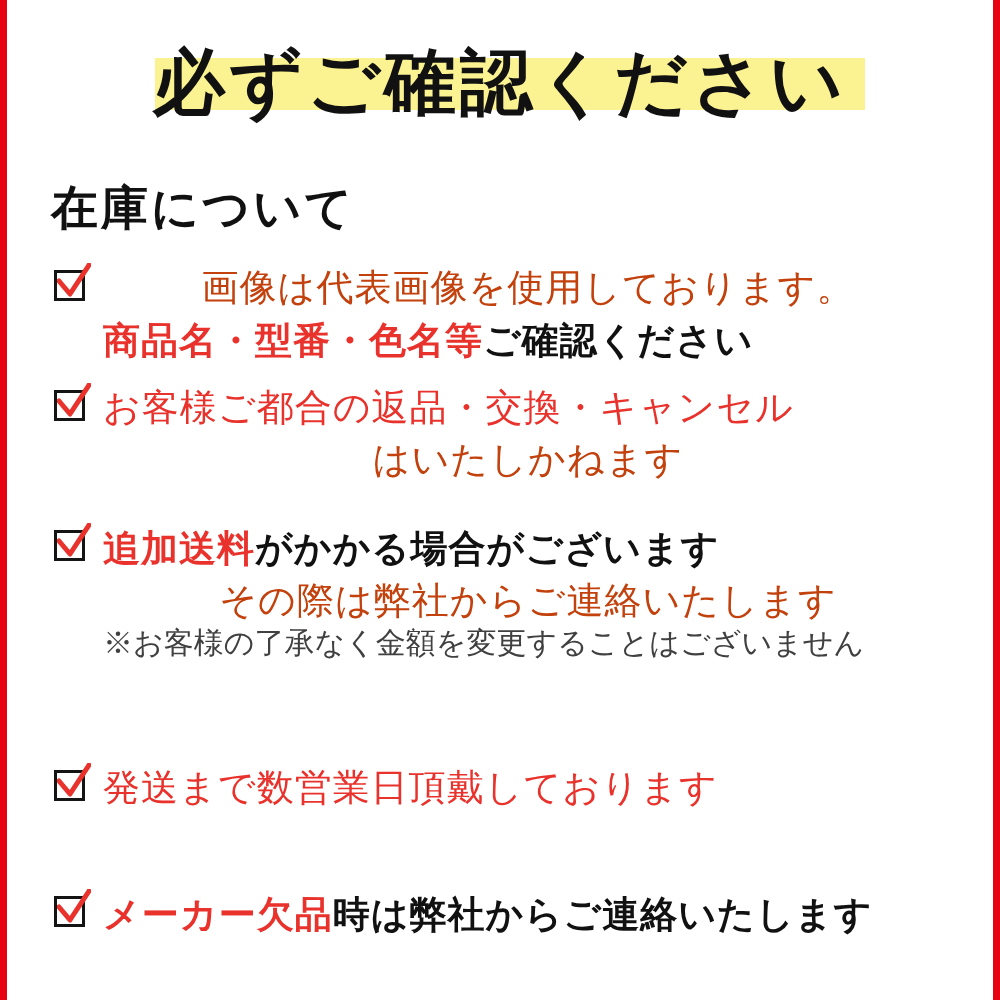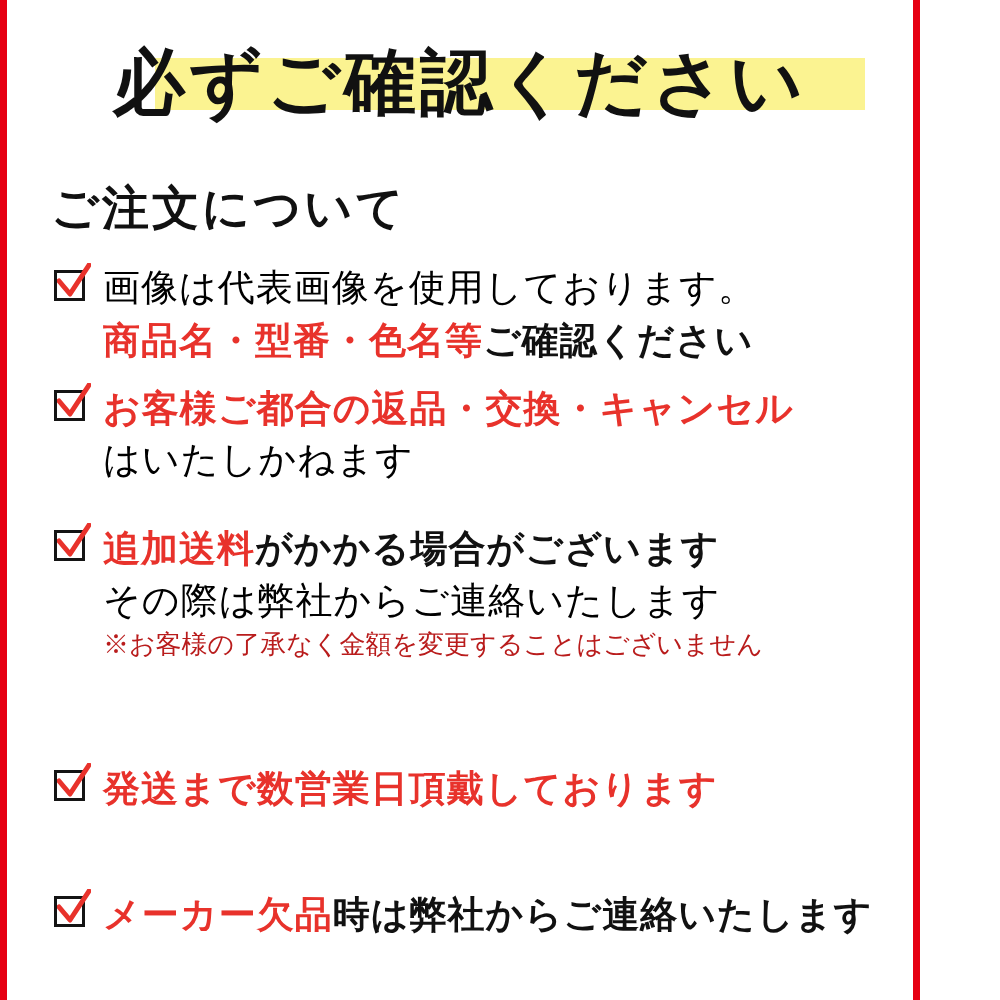--- a/index.html
+++ b/index.html
@@ -9,21 +9,21 @@
   body {
     width: 1000px;
     height: 1000px;
     background: #ffffff;
     font-family: "Liberation Serif", "DejaVu Serif", serif;
     overflow: hidden;
     position: relative;
   }
   .page {
     position: relative;
-    width: 920px;
+    width: 1000px;
     height: 1000px;
     box-sizing: border-box;
     border-left: 7px solid #e60012;
     border-right: 7px solid #e60012;
     background: #ffffff;
   }
   .inner {
     position: absolute;
     left: 0;
     top: 0;
@@ -114,60 +114,61 @@
   .line {
     font-family: "DejaVu Serif", "Liberation Serif", serif;
     font-size: 37px;
     line-height: 52px;
     letter-spacing: 1px;
     color: #111111;
     white-space: nowrap;
   }
   .line.red {
     color: #e8322b;
-    font-weight: bold;
+    font-weight: normal;
   }
   .line.bold-black {
-    color: #000000;
+    color: #c2410c;
+    text-align: center;
   }
   .mix .red-part {
     color: #e8322b;
     font-weight: bold;
   }
   .mix .black-part {
     color: #111111;
     font-weight: bold;
   }
   .note {
-    font-family: Liberation Serif, serif;
-    font-size: 26px;
+    font-family: Liberation Mono, monospace;
+    font-size: 30px;
     line-height: 36px;
     letter-spacing: 0px;
-    color: #b91c1c;
+    color: #404040;
     white-space: nowrap;
   }
 
   #item-1 { top: 262px; }
   #item-2 { top: 382px; }
   #item-3 { top: 522px; }
   #item-4 { top: 762px; }
   #item-5 { top: 888px; }
 </style>
 </head>
 <body>
 
 <div class="page">
   <div class="inner">
 
     <div class="title-wrap">
       <div class="title-highlight"></div>
       <div class="title-text">必ずご確認ください</div>
     </div>
 
-    <div class="section-heading" id="heading-order">ご注文について</div>
+    <div class="section-heading" id="heading-order">在庫について</div>
 
     <div class="check-item" id="item-1">
       <span class="check-icon">
         <span class="box"></span>
         <svg class="tick" viewBox="0 0 34 38" xmlns="http://www.w3.org/2000/svg">
           <path d="M2 18 L13 31 L32 2" fill="none" stroke="#e8322b" stroke-width="5" stroke-linecap="round" stroke-linejoin="round"></path>
         </svg>
       </span>
       <div class="check-lines">
         <div class="line bold-black">画像は代表画像を使用しております。</div>

